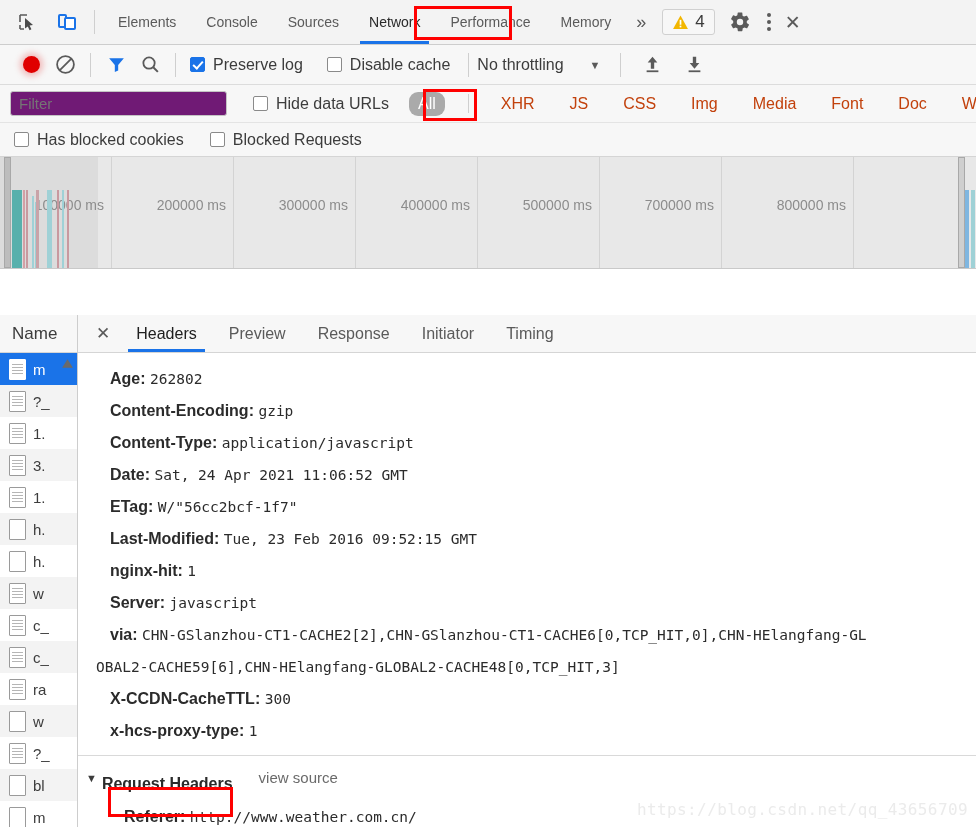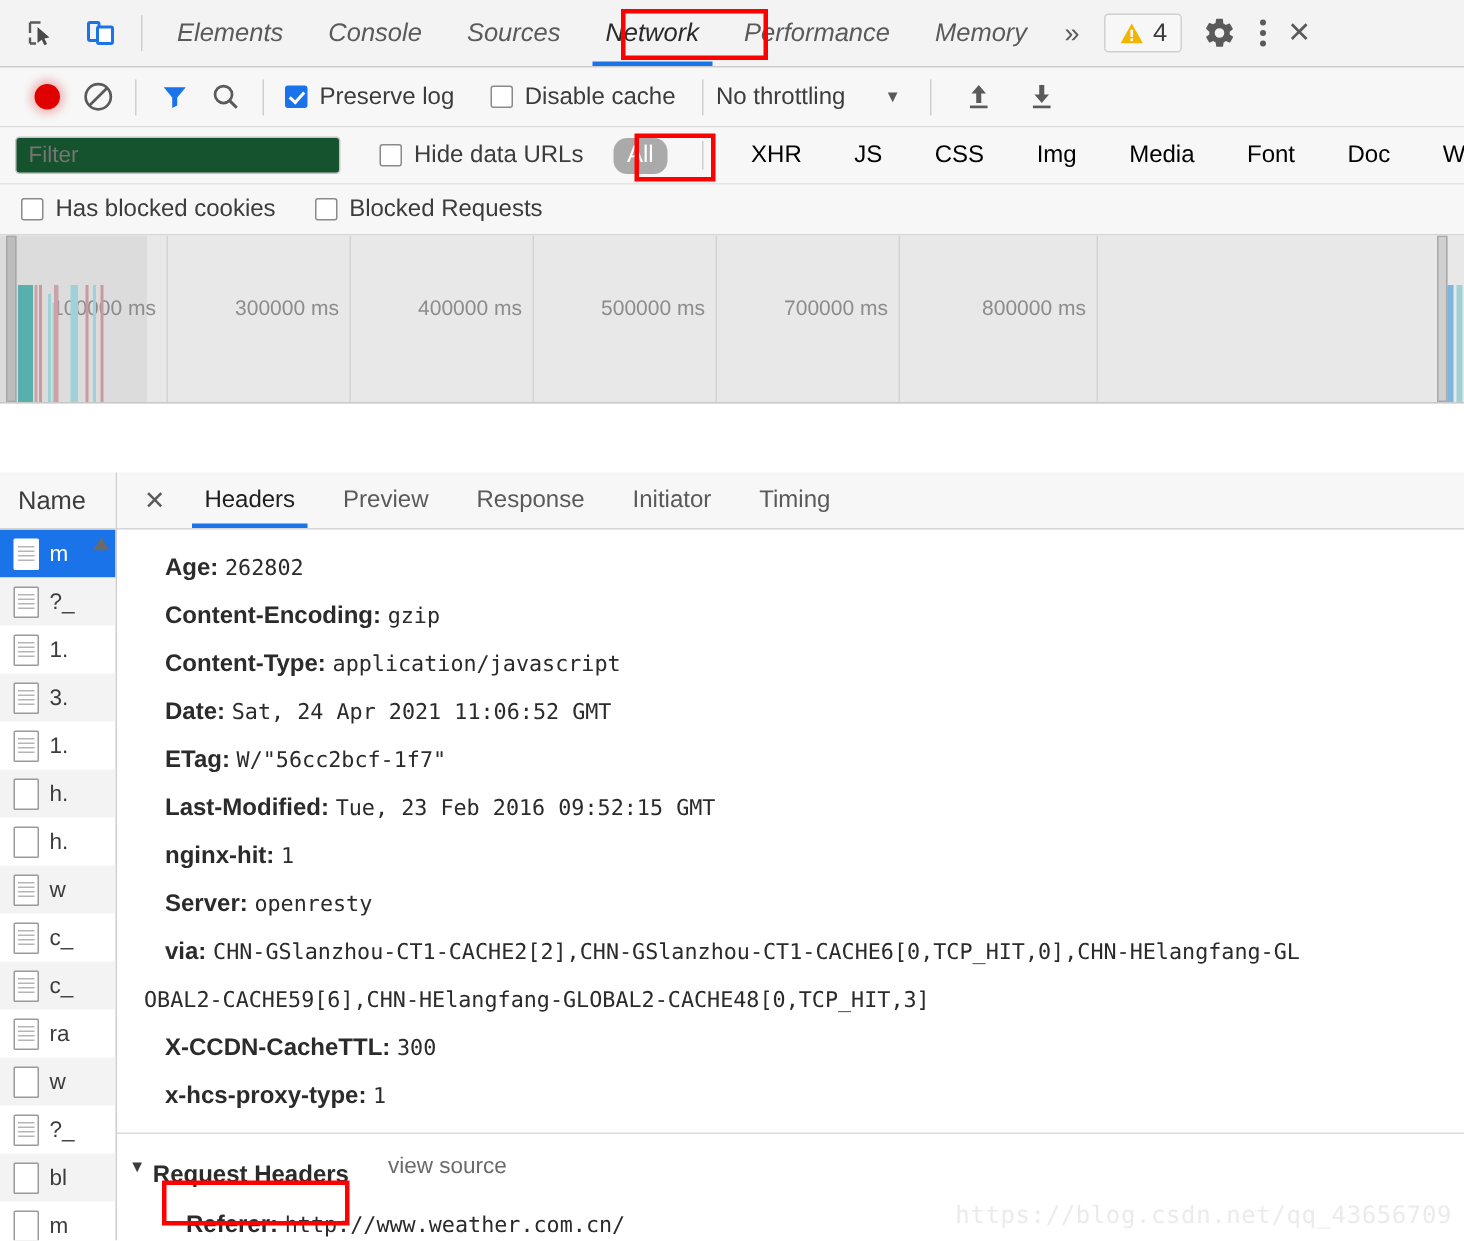--- a/index.html
+++ b/index.html
@@ -15,22 +15,22 @@
   .topbar {
     height: 45px; display: flex; align-items: center;
     background: #f3f3f3; border-bottom: 1px solid #cdcdcd;
     position: relative;
   }
   .tb-icons { display: flex; align-items: center; padding: 0 6px 0 14px; gap: 14px; }
   .tb-icon { width: 26px; height: 26px; display:flex; align-items:center; justify-content:center; }
   .vsep { width: 1px; height: 24px; background: #cfcfcf; margin: 0 8px; }
   .maintabs { display: flex; align-items: center; height: 100%; }
   .mtab {
-    font-size: 17px; color: #5a5a5a; padding: 0 15px; height: 100%;
-    display: flex; align-items: center; white-space: nowrap; font-style: italic;
+    font-size: 14px; color: #5a5a5a; padding: 0 15px; height: 100%;
+    display: flex; align-items: center; white-space: nowrap;
   }
   .mtab.active { color: #2a2a2a; position: relative; }
   .mtab.active::after {
     content: ""; position: absolute; left: 6px; right: 6px; bottom: 0;
     height: 3px; background: #1a73e8;
   }
   .redbox { position: absolute; border: 3px solid #ff0000; pointer-events: none; }
   .chev { font-size: 18px; color: #5a5a5a; padding: 0 10px; }
   .warnbadge {
     display:flex; align-items:center; gap:6px; border:1px solid #d0d0d0;
@@ -60,25 +60,25 @@
   .throttle { font-size:16px; color:#3c3c3c; display:flex; align-items:center; gap:26px; }
   .caret { font-size: 11px; color:#5a5a5a; }
 
   
   .filterrow {
     height: 38px; display:flex; align-items:center; background:#f7f7f7;
     border-bottom:1px solid #e4e4e4; padding-left: 10px; position:relative;
   }
   .filterinput {
     width: 245px; height: 25px; border:1px solid #c4c4c4; border-radius:3px;
-    background:#14532d; font-size:15px; color:#9a9a9a; padding: 0 8px;
+    background:#701a75; font-size:15px; color:#9a9a9a; padding: 0 8px;
     font-family:"Liberation Sans", sans-serif;
   }
   .ftypes { display:flex; align-items:center; gap:17px; margin-left: 20px; }
-  .ftype { font-size:16px; color:#000000; padding: 3px 9px; white-space:nowrap; border-radius:9px; }
+  .ftype { font-size:16px; color:#c2410c; padding: 3px 9px; white-space:nowrap; border-radius:9px; }
   .ftype.sel { background:#aaaaaa; color:#ffffff; }
   .fsep { width:1px; height:19px; background:#cfcfcf; margin: 0 6px; }
 
   
   .blockedrow {
     height: 34px; display:flex; align-items:center; gap:26px; background:#f7f7f7;
     border-bottom:1px solid #d5d5d5; padding-left: 14px;
   }
 
   
@@ -269,20 +269,23 @@
       <span class="cbox"></span>
       <span>Blocked Requests</span>
     </div>
   </div>
 
   <div class="overview">
     <div class="ov-selected"></div>
     <div class="ov-ticks">
       <div class="ov-cell" style="width:112px;">
           <span>100000 ms</span>
+        </div>
+      <div class="ov-cell" style="width:122px;">
+          <span>200000 ms</span>
         </div>
       <div class="ov-cell" style="width:122px;">
           <span>300000 ms</span>
         </div>
       <div class="ov-cell" style="width:122px;">
           <span>400000 ms</span>
         </div>
       <div class="ov-cell" style="width:122px;">
           <span>500000 ms</span>
         </div>
@@ -472,21 +475,21 @@
         <div class="hline indent">
           <span class="hname">Last-Modified:</span>
           <span class="hval">Tue, 23 Feb 2016 09:52:15 GMT</span>
         </div>
         <div class="hline indent">
           <span class="hname">nginx-hit:</span>
           <span class="hval">1</span>
         </div>
         <div class="hline indent">
           <span class="hname">Server:</span>
-          <span class="hval">openresty</span>
+          <span class="hval">javascript</span>
         </div>
         <div class="hline indent">
           <span class="hname">via:</span>
           <span class="hval">CHN-GSlanzhou-CT1-CACHE2[2],CHN-GSlanzhou-CT1-CACHE6[0,TCP_HIT,0],CHN-HElangfang-GL</span>
         </div>
         <div class="hcont">OBAL2-CACHE59[6],CHN-HElangfang-GLOBAL2-CACHE48[0,TCP_HIT,3]</div>
         <div class="hline indent">
           <span class="hname">X-CCDN-CacheTTL:</span>
           <span class="hval">300</span>
         </div>

